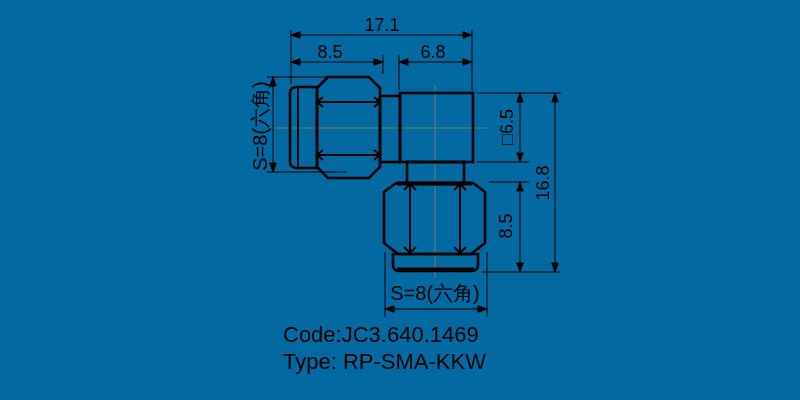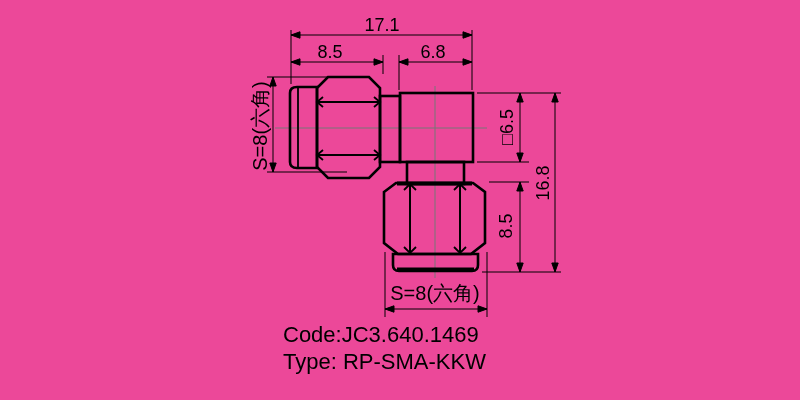--- a/index.html
+++ b/index.html
@@ -1,16 +1,16 @@
 <!DOCTYPE html>
 <html><head>
 <meta charset="utf-8">
 <style>
   html,body{margin:0;padding:0;background:#fff;}
-  .canvas{position:relative;width:800px;height:400px;background:#ec4899;overflow:hidden;
+  .canvas{position:relative;width:800px;height:400px;background:#0369a1;overflow:hidden;
           font-family:"Liberation Sans", sans-serif;}
   svg text{font-family:"Liberation Sans", sans-serif;fill:#000;}
   .dim-num{font-size:18px;}
   .dim-hex{font-size:20px;}
   .note{font-size:22px;}
 </style>
 </head>
 <body>
 
 <div class="canvas">

